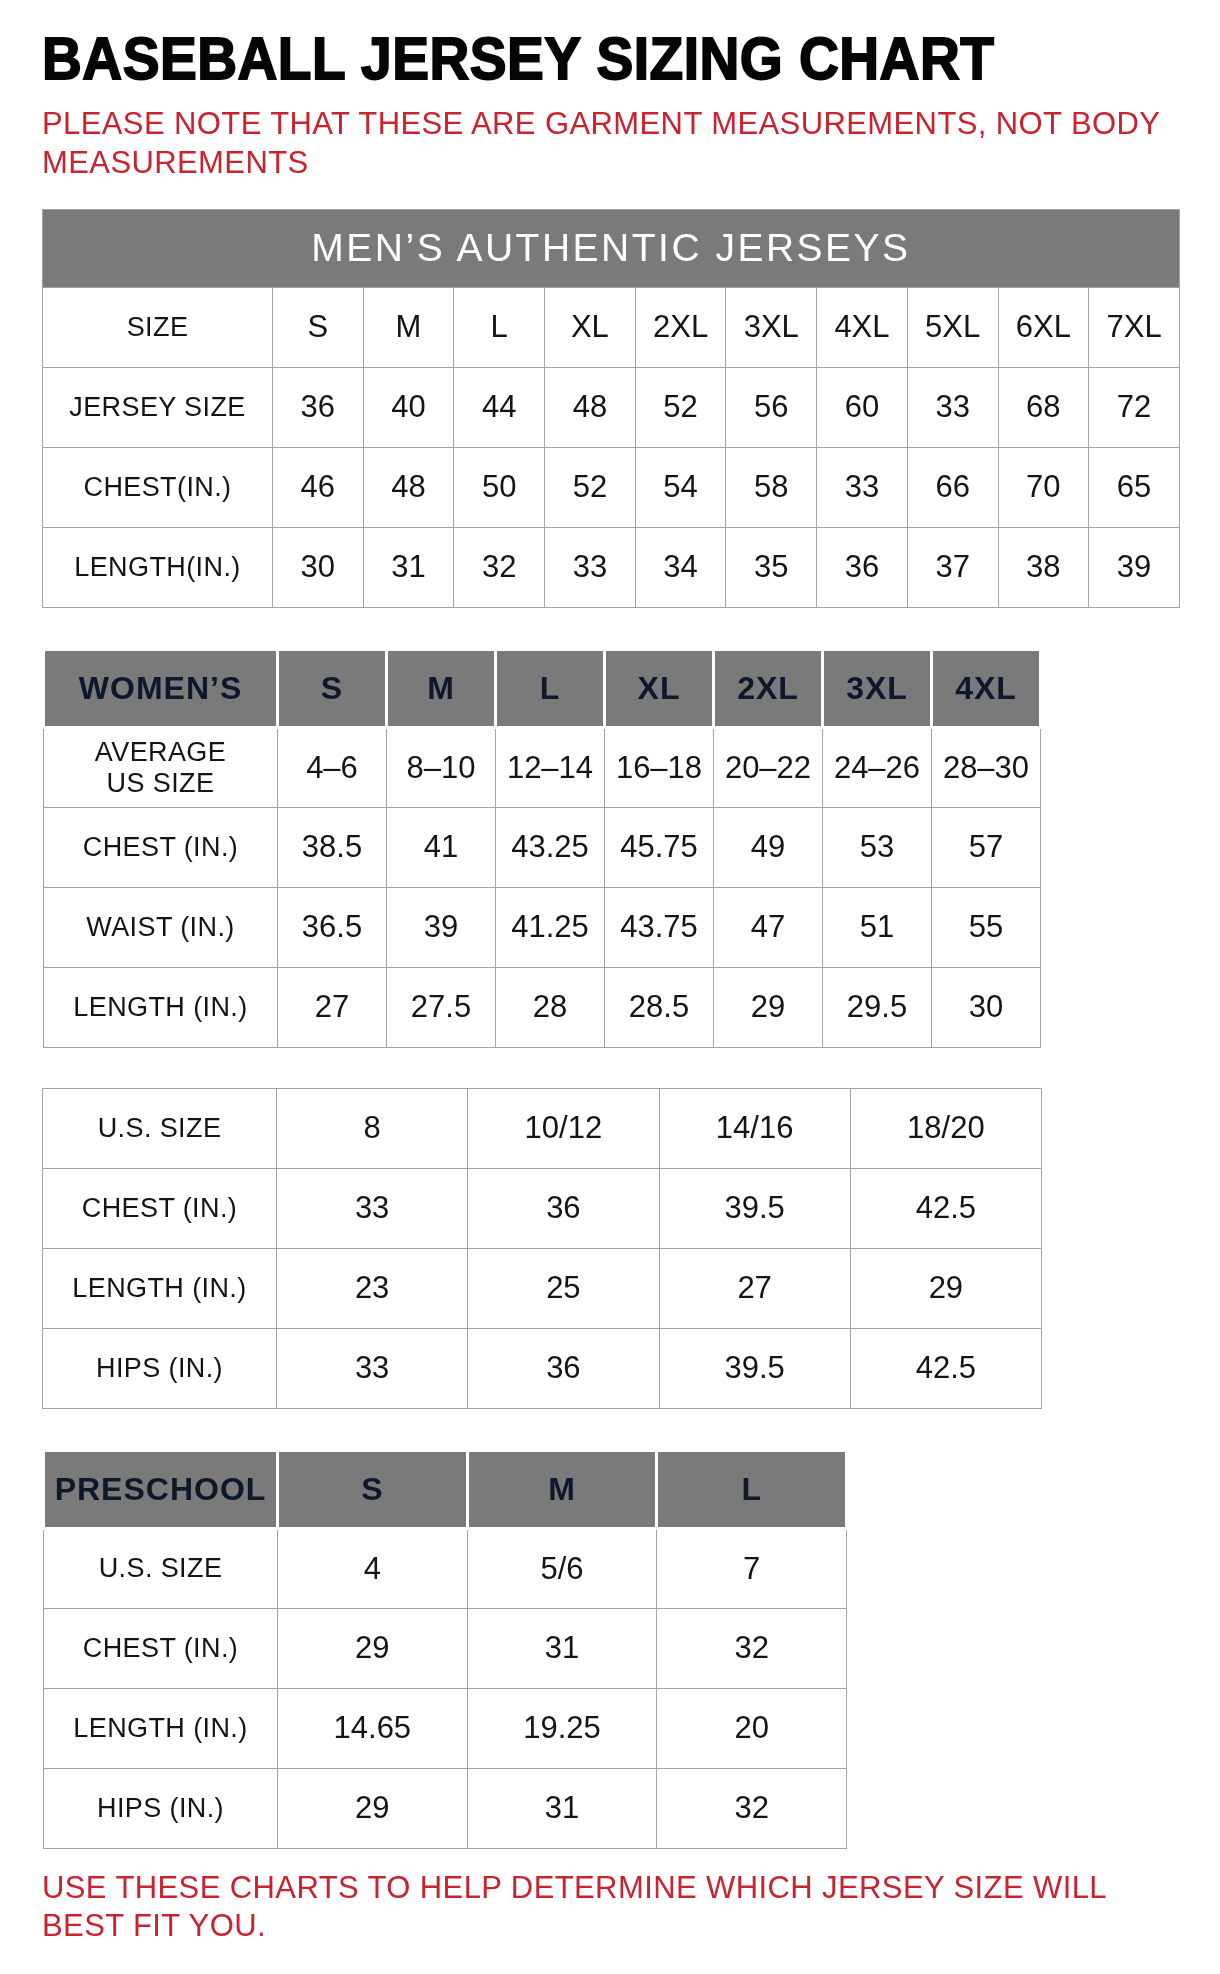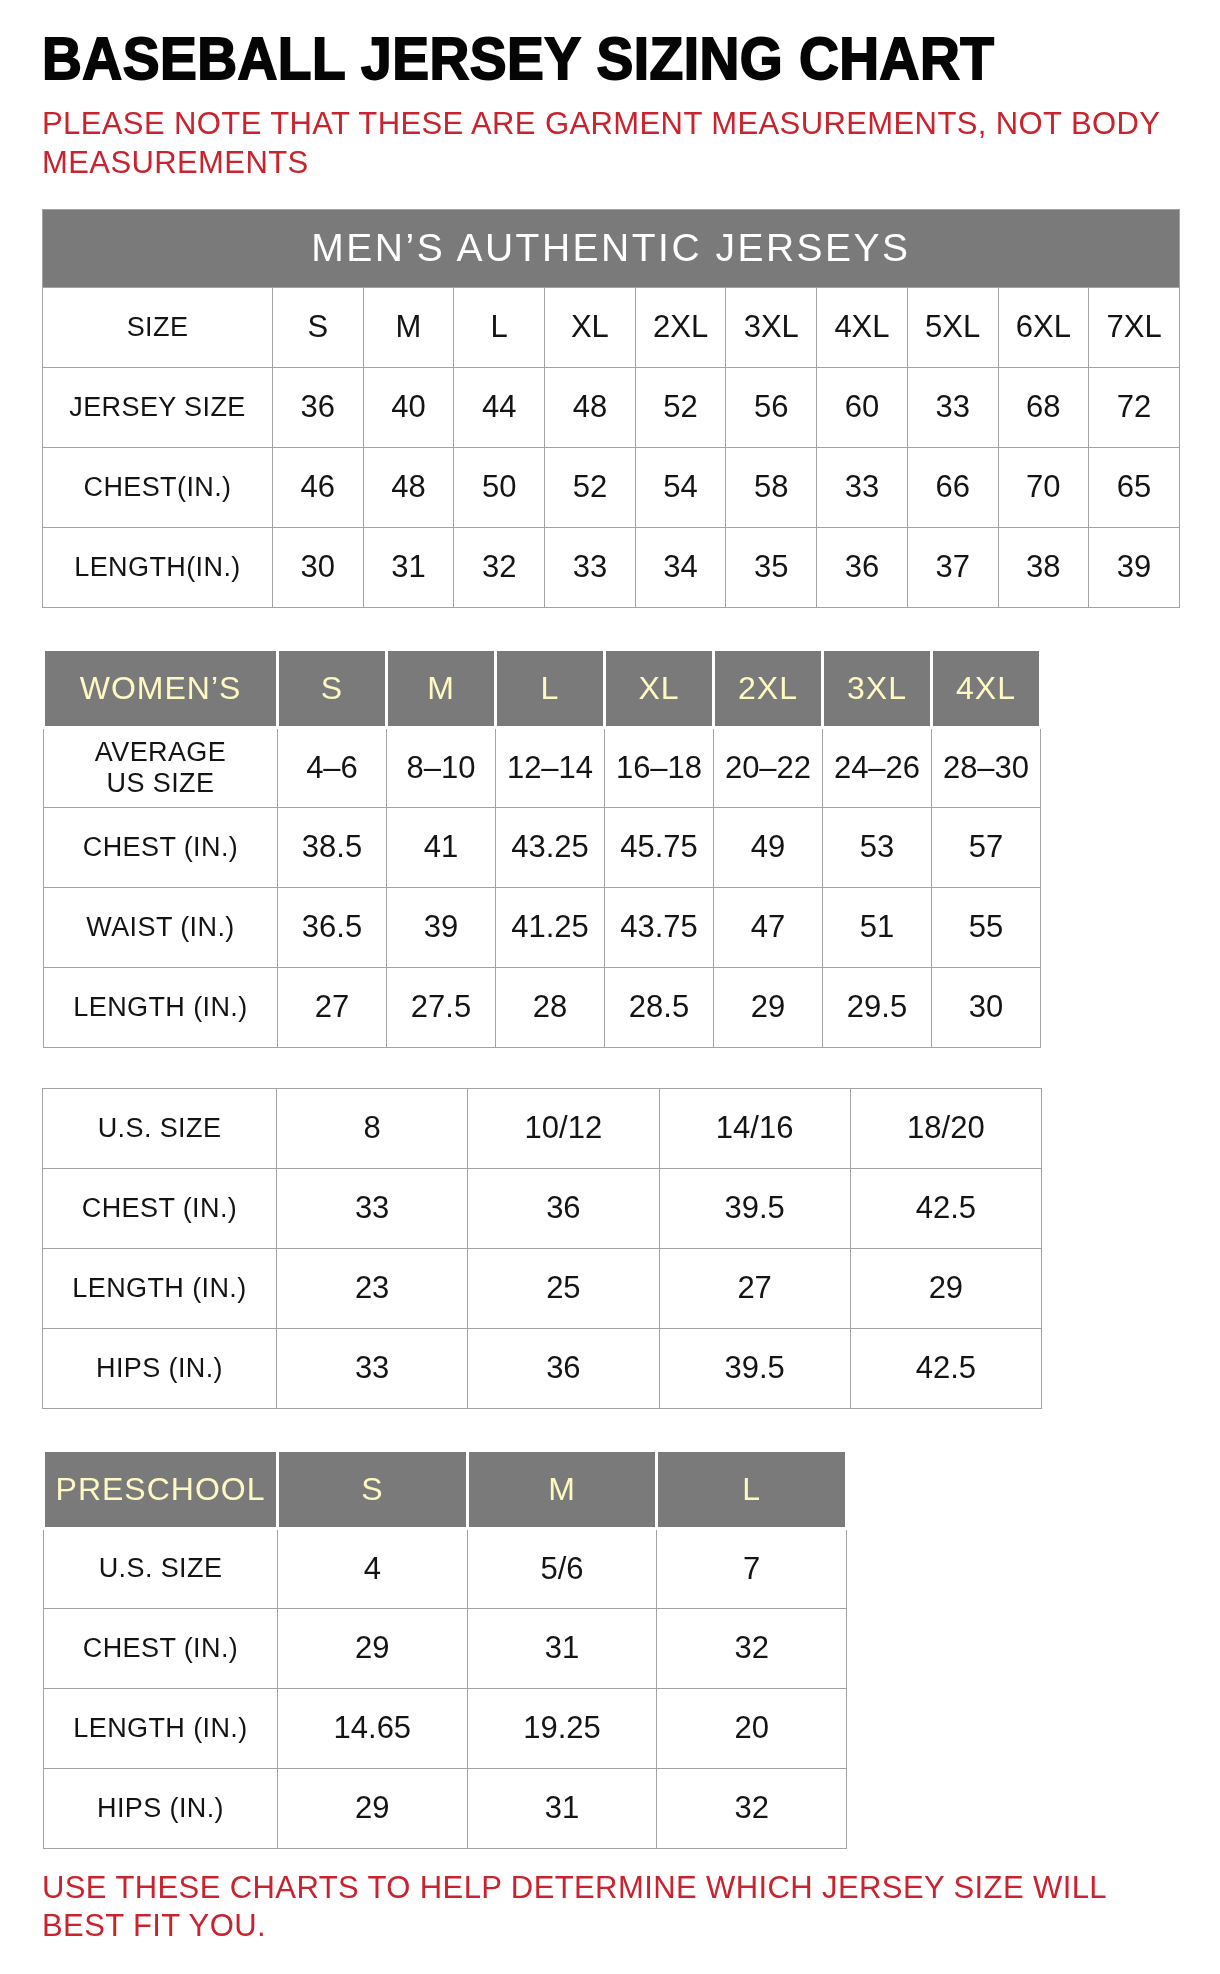--- a/index.html
+++ b/index.html
@@ -49,22 +49,22 @@
     background: #ffffff;
   }
   .tbl td.lbl {
     font-size: 27px;
     letter-spacing: 0.4px;
     white-space: pre-line;
   }
 
   .tbl th {
     background: var(--header-gray, #7a7a7a);
-    color: #fef9c3;
-    font-weight: normal;
+    color: #0f172a;
+    font-weight: bold;
     font-size: 32px;
     height: 78px;
     border: 3px solid #ffffff;
     letter-spacing: 1px;
   }
 
   .tbl td.banner {
     background: var(--header-gray, #7a7a7a);
     color: #ffffff;
     font-size: 39px;

